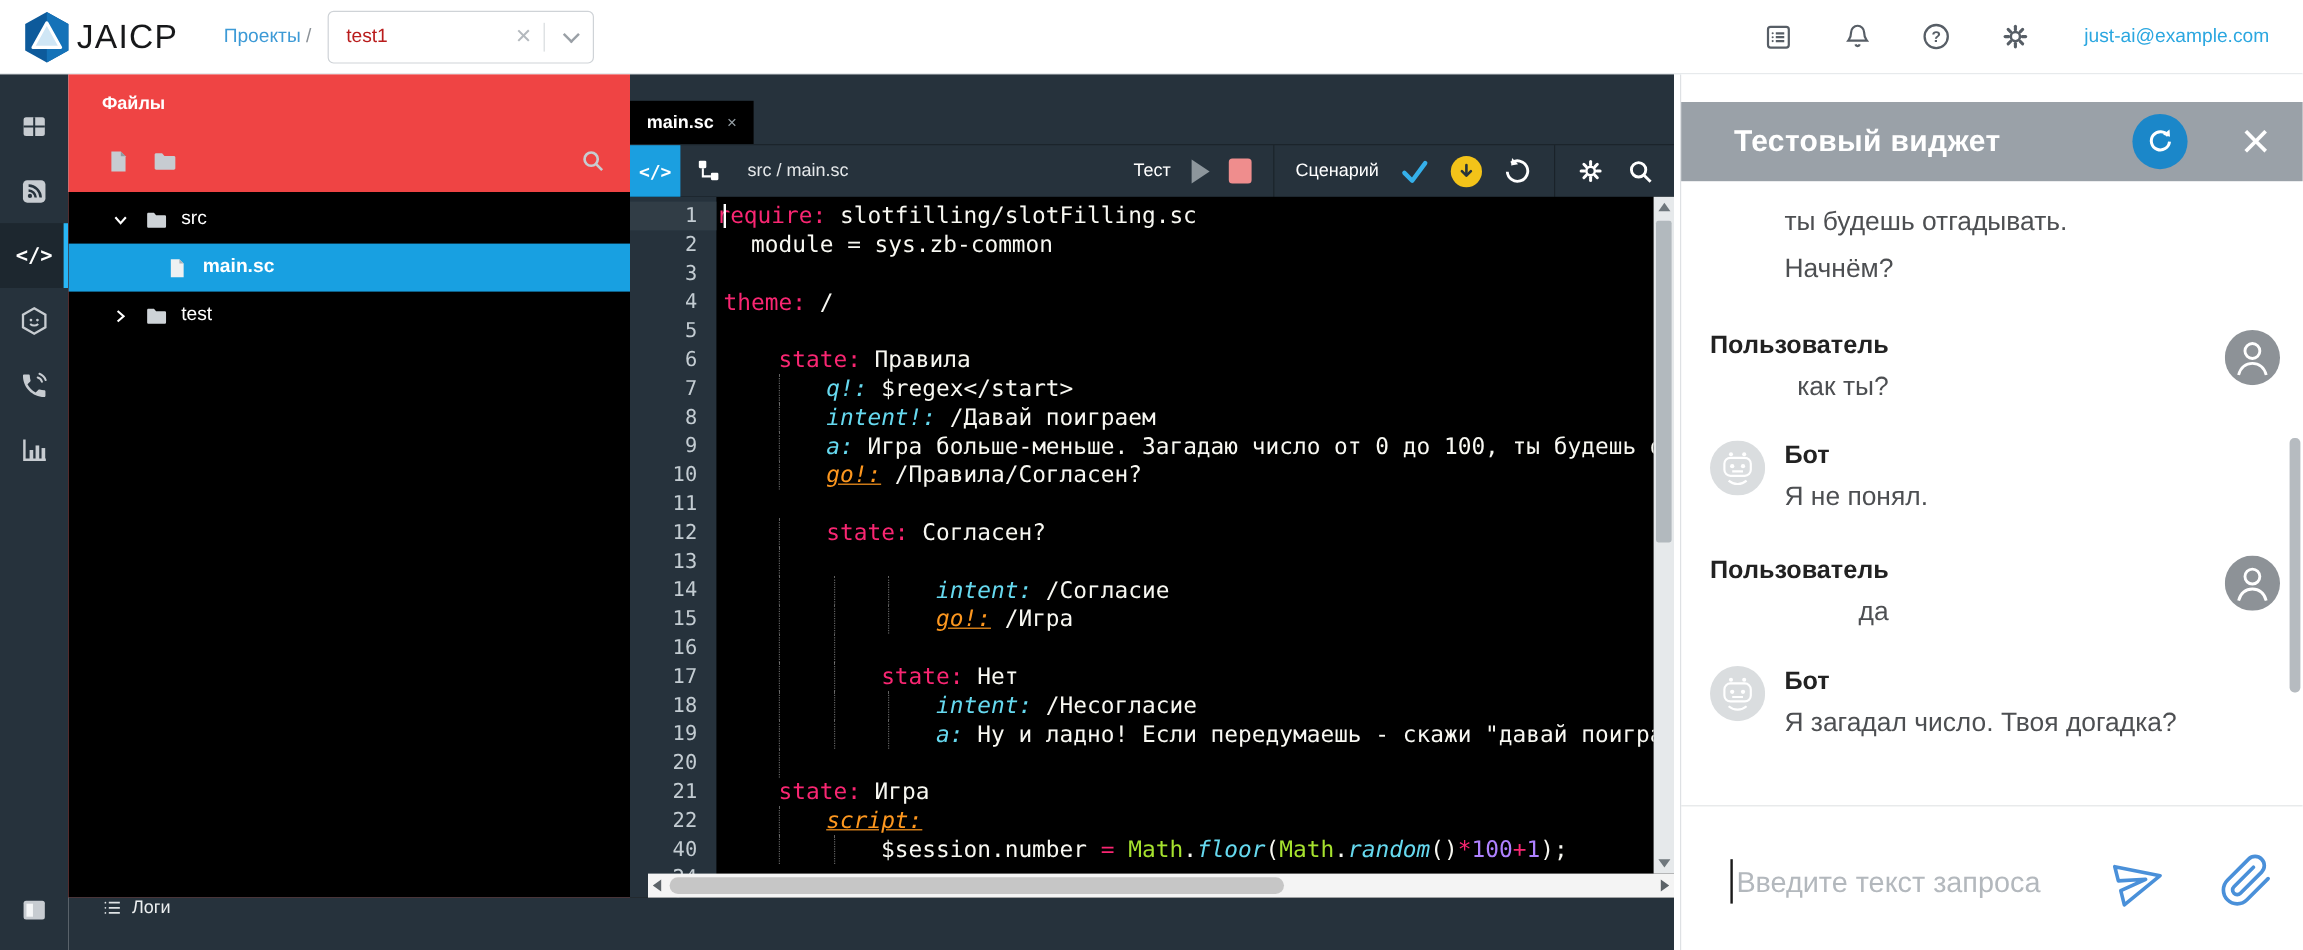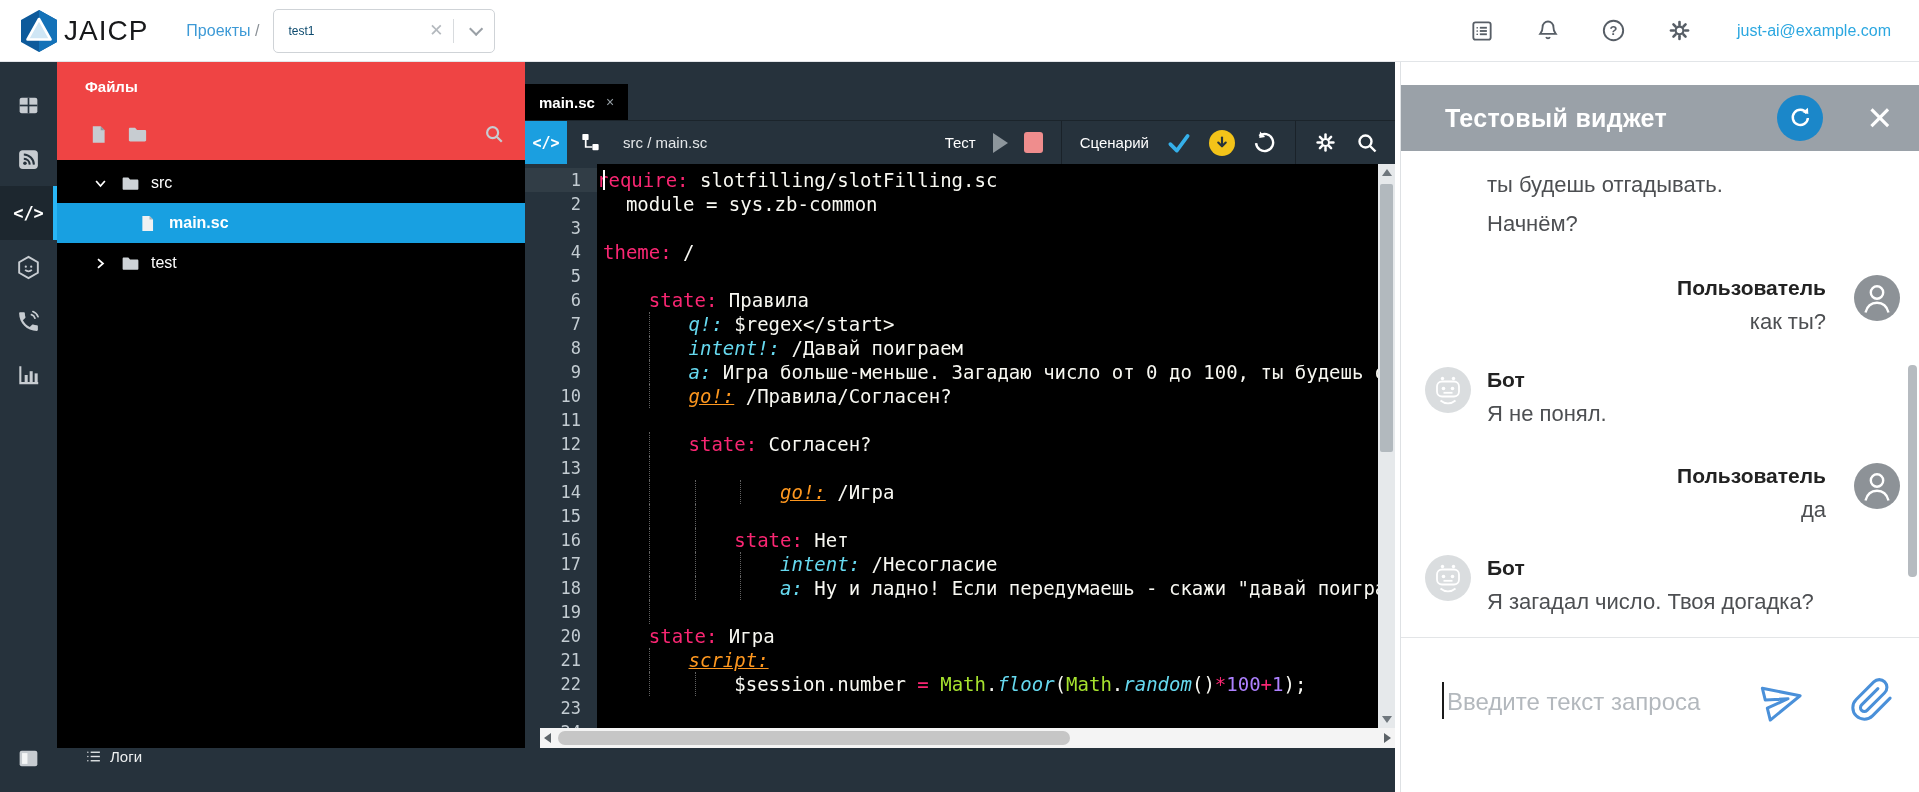--- a/index.html
+++ b/index.html
@@ -8,21 +8,21 @@
 
   
   .topbar { position:absolute; left:0; top:0; width:1919px; height:62px; background:#fff;
             border-bottom:1px solid #e2e5e8; display:flex; align-items:center; }
   .logo { display:flex; align-items:center; margin-left:18px; }
   .logo-text { font-size:28px; font-weight:500; color:#17181a; letter-spacing:1px; margin-left:4px; }
   .crumbs { margin-left:38px; font-size:16px; color:#8b9197; }
   .crumb-link { color:#3d9ad6; cursor:pointer; }
   .proj-select { margin-left:14px; width:222px; height:44px; border:1.5px solid #cfd3d7; border-radius:5px;
                  display:flex; align-items:center; padding-left:14px; }
-  .proj-value { font-size:12px; color:#0c4a6e; flex:1; }
+  .proj-value { font-size:16px; color:#b91c1c; flex:1; }
   .proj-x { color:#b4b9be; font-size:17px; padding:0 10px; cursor:pointer; }
   .proj-div { width:1px; height:24px; background:#d8dbde; }
   .proj-caret { width:40px; display:flex; justify-content:center; cursor:pointer; }
   .caret-shape { width:10px; height:10px; border-right:2px solid #9aa0a6; border-bottom:2px solid #9aa0a6;
                  transform:rotate(45deg) translateY(-3px); }
   .top-spacer { flex:1; }
   .top-ic { width:30px; height:30px; display:flex; align-items:center; justify-content:center;
             margin-right:36px; color:#575e66; cursor:pointer; }
   .email { font-size:16px; color:#2ba7e0; margin:0 28px 0 6px; cursor:pointer; }
 
@@ -113,25 +113,25 @@
   .chat { position:absolute; left:0; top:89px; width:519px; height:520px; overflow:hidden; }
   .msg { display:flex; padding:0 20px 0 24px; }
   .msg.cont { margin-top:14px; padding-left:86px; flex-direction:column; }
   .mline { font-size:22px; color:#4d4f52; line-height:39px; }
   .msg.bot { margin-top:28px; }
   .avatar { width:46px; height:46px; flex:0 0 46px; }
   .msg.bot .avatar { margin-right:16px; }
   .mcontent { display:flex; flex-direction:column; }
   .mname { font-size:21px; font-weight:bold; color:#222; line-height:26px; }
   .mtext { font-size:22px; color:#4d4f52; line-height:35px; margin-top:3px; max-width:340px; }
-  .msg.user { margin-top:32px; justify-content:flex-end;gap:16px; }
+  .msg.user { margin-top:32px; justify-content:space-between;gap:16px; }
   .msg.user .mcontent { align-items:flex-end; text-align:right; }
   .msg.user .avatar { margin-left:12px; }
   .chat-thumb { position:absolute; right:2px; top:303px; width:9px; height:212px; background:#b6bbc0; border-radius:4px; cursor:pointer; }
-  .w-input { position:absolute; left:0; top:575px; width:519px; height:89px; border-top:1px solid #e3e5e7; cursor:text; }
+  .w-input { position:absolute; left:0; top:609px; width:519px; height:89px; border-top:1px solid #e3e5e7; cursor:text; }
   .in-cursor { position:absolute; left:41px; top:44px; width:2px; height:37px; background:#1a1a1a; }
   .in-placeholder { position:absolute; left:46px; top:50px; font-size:24px; color:#b3b8bd; }
   .w-send { position:absolute; left:358px; top:38px; cursor:pointer; }
   .w-clip { position:absolute; left:448px; top:39px; cursor:pointer; }
 </style>
 </head>
 <body>
 
 <div id="app">
 
@@ -408,38 +408,39 @@
           <div class="gline">13</div>
           <div class="gline">14</div>
           <div class="gline">15</div>
           <div class="gline">16</div>
           <div class="gline">17</div>
           <div class="gline">18</div>
           <div class="gline">19</div>
           <div class="gline">20</div>
           <div class="gline">21</div>
           <div class="gline">22</div>
-          <div class="gline">23</div>
+          <div class="gline">40</div>
           <div class="gline">24</div>
           <div class="gline">25</div>
         </div>
       <div class="code-lines">
           <div class="code-line"><span class="cursor"></span><span class="c-pink">require:</span><span class="c-w"> slotfilling/slotFilling.sc</span></div>
           <div class="code-line"><span class="c-w">  module = sys.zb-common</span></div>
           <div class="code-line"></div>
           <div class="code-line"><span class="c-pink">theme:</span><span class="c-w"> /</span></div>
           <div class="code-line"></div>
           <div class="code-line"><span class="c-w">    </span><span class="c-pink">state:</span><span class="c-w"> Правила</span></div>
           <div class="code-line"><span class="guide" style="left: 51.76px;"></span><span class="c-w">        </span><span class="c-cyan">q!:</span><span class="c-w"> $regex&lt;/start&gt;</span></div>
           <div class="code-line"><span class="guide" style="left: 51.76px;"></span><span class="c-w">        </span><span class="c-cyan">intent!:</span><span class="c-w"> /Давай поиграем</span></div>
           <div class="code-line"><span class="guide" style="left: 51.76px;"></span><span class="c-w">        </span><span class="c-cyan">a:</span><span class="c-w"> Игра больше-меньше. Загадаю число от 0 до 100, ты будешь отгадывать. Начнём?</span></div>
           <div class="code-line"><span class="guide" style="left: 51.76px;"></span><span class="c-w">        </span><span class="c-orange">go!:</span><span class="c-w"> /Правила/Согласен?</span></div>
           <div class="code-line"></div>
           <div class="code-line"><span class="guide" style="left: 51.76px;"></span><span class="c-w">        </span><span class="c-pink">state:</span><span class="c-w"> Согласен?</span></div>
           <div class="code-line"><span class="guide" style="left: 51.76px;"></span></div>
+          <div class="code-line"><span class="guide" style="left: 51.76px;"></span><span class="guide" style="left: 97.52px;"></span><span class="guide" style="left: 143.28px;"></span><span class="c-w">                </span><span class="c-cyan">intent:</span><span class="c-w"> /Согласие</span></div>
           <div class="code-line"><span class="guide" style="left: 51.76px;"></span><span class="guide" style="left: 97.52px;"></span><span class="guide" style="left: 143.28px;"></span><span class="c-w">                </span><span class="c-orange">go!:</span><span class="c-w"> /Игра</span></div>
           <div class="code-line"><span class="guide" style="left: 51.76px;"></span><span class="guide" style="left: 97.52px;"></span></div>
           <div class="code-line"><span class="guide" style="left: 51.76px;"></span><span class="guide" style="left: 97.52px;"></span><span class="c-w">            </span><span class="c-pink">state:</span><span class="c-w"> Нет</span></div>
           <div class="code-line"><span class="guide" style="left: 51.76px;"></span><span class="guide" style="left: 97.52px;"></span><span class="guide" style="left: 143.28px;"></span><span class="c-w">                </span><span class="c-cyan">intent:</span><span class="c-w"> /Несогласие</span></div>
           <div class="code-line"><span class="guide" style="left: 51.76px;"></span><span class="guide" style="left: 97.52px;"></span><span class="guide" style="left: 143.28px;"></span><span class="c-w">                </span><span class="c-cyan">a:</span><span class="c-w"> Ну и ладно! Если передумаешь - скажи "давай поиграем"</span></div>
           <div class="code-line"><span class="guide" style="left: 51.76px;"></span></div>
           <div class="code-line"><span class="c-w">    </span><span class="c-pink">state:</span><span class="c-w"> Игра</span></div>
           <div class="code-line"><span class="guide" style="left: 51.76px;"></span><span class="c-w">        </span><span class="c-orange">script:</span></div>
           <div class="code-line"><span class="guide" style="left: 51.76px;"></span><span class="guide" style="left: 97.52px;"></span><span class="c-w">            $session.number </span><span class="c-pink">=</span><span class="c-w"> </span><span class="c-green">Math</span><span class="c-w">.</span><span class="c-cyan">floor</span><span class="c-w">(</span><span class="c-green">Math</span><span class="c-w">.</span><span class="c-cyan">random</span><span class="c-w">()</span><span class="c-pink">*</span><span class="c-purple">100</span><span class="c-pink">+</span><span class="c-purple">1</span><span class="c-w">);</span></div>
           <div class="code-line"></div>

